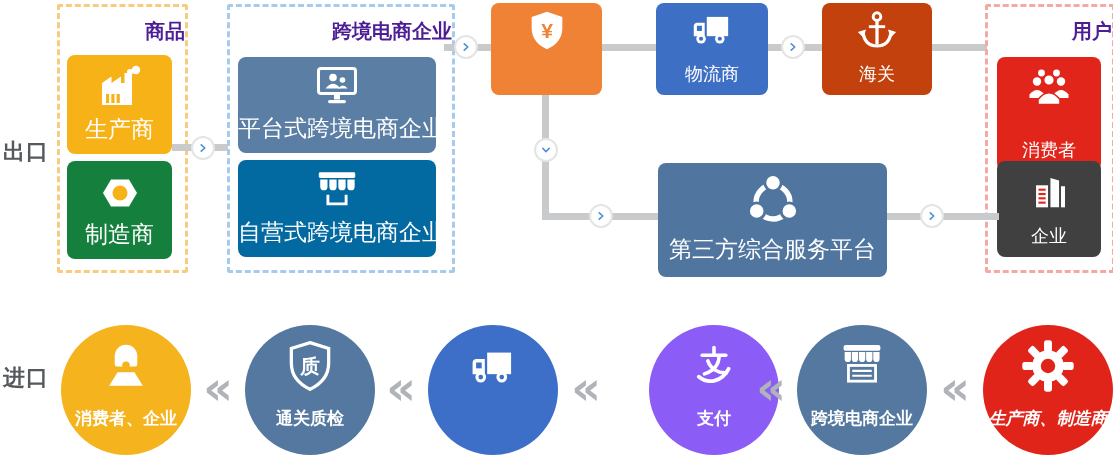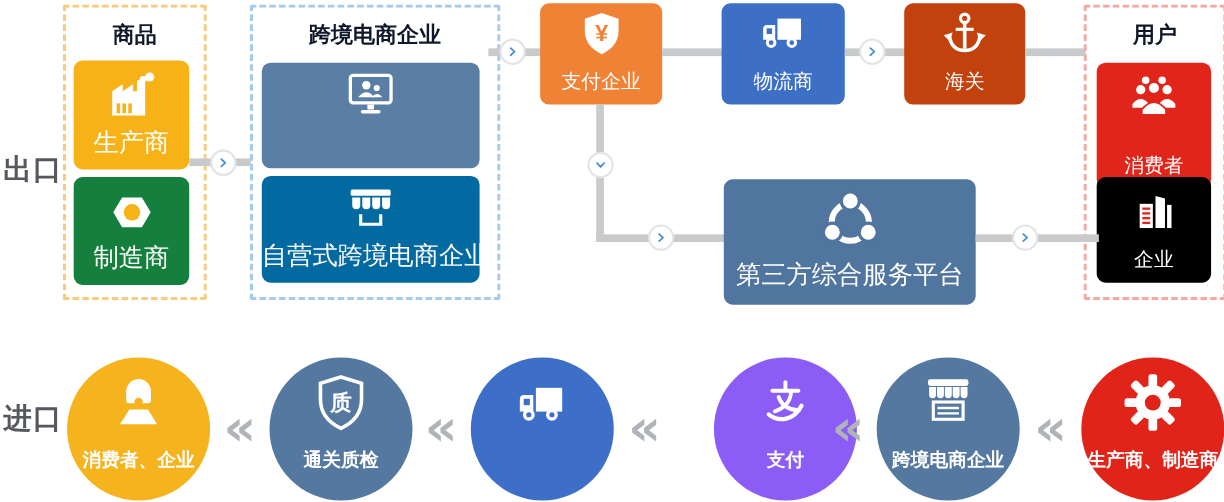--- a/index.html
+++ b/index.html
@@ -1,22 +1,22 @@
 <!DOCTYPE html>
 <html><head>
 <meta charset="utf-8">
 <style>
   html,body{margin:0;padding:0;background:#fff;}
   .canvas{
     position:relative;width:1113px;height:456px;background:#ffffff;
     font-family:"Liberation Sans",sans-serif;overflow:hidden;
   }
-  .side-label{position:absolute;font-size:26px;font-weight:bold;color:#55585D;letter-spacing:1px;}
+  .side-label{position:absolute;font-size:22px;font-weight:bold;color:#55585D;letter-spacing:1px;}
   .group{position:absolute;border:3px dashed #ccc;border-radius:3px;}
-  .group-label{position:absolute;top:11px;left:0;right:0;text-align:center;font-size:20px;font-weight:bold;color:#0f172a;}
+  .group-label{position:absolute;top:11px;left:0;right:0;text-align:right;font-size:20px;font-weight:bold;color:#4c1d95;}
   .node{position:absolute;border-radius:8px;color:#fff;}
   .node-label{position:absolute;bottom:9px;left:0;right:0;text-align:center;font-size:18px;white-space:nowrap;color:#fff;}
   .node-label.lg{font-size:23px;}
   .node-icon{position:absolute;top:8px;left:50%;transform:translateX(-50%);}
   .hline,.vline{position:absolute;background:#C9CACB;}
   .chev{position:absolute;width:24px;height:24px;box-sizing:border-box;background:#fff;border:2px solid #E3E4E5;
         border-radius:50%;display:flex;align-items:center;justify-content:center;}
   .chev svg{width:14px;height:14px;display:block;}
   .chev.down svg{transform:rotate(90deg);}
   .circle{position:absolute;width:130px;height:130px;border-radius:50%;}
@@ -66,20 +66,21 @@
     <div class="node" style="left: 8px; top: 50px; width: 198px; height: 96px; background-color: rgb(91, 126, 164);">
       <svg class="node-icon" width="48" height="44" viewBox="0 0 48 44">
         <rect x="5.5" y="3.5" width="37" height="25" rx="2.5" fill="none" stroke="#fff" stroke-width="3"></rect>
         <circle cx="20" cy="12.5" r="3.8" fill="#fff"></circle>
         <path d="M12.5 23.5 q7.5 -9.5 15 0 z" fill="#fff"></path>
         <circle cx="29.5" cy="15" r="2.8" fill="#fff"></circle>
         <path d="M25 23.5 q4.8 -6 9.6 0 z" fill="#fff"></path>
         <rect x="21" y="30" width="6" height="4.5" fill="#fff"></rect>
         <rect x="15" y="35" width="18" height="3.2" rx="1.6" fill="#fff"></rect>
       </svg>
+      <div class="node-label lg">平台式跨境电商企业</div>
     </div>
     <div class="node" style="left: 8px; top: 153px; width: 198px; height: 97px; background-color: #0369a1;">
       <svg class="node-icon" width="46" height="44" viewBox="0 0 48 44">
         <rect x="5" y="3.5" width="38" height="6" rx="1.5" fill="#fff"></rect>
         <path d="M6.5 11 h7.6 v7.5 a3.8 3.8 0 0 1 -7.6 0 z" fill="#fff"></path>
         <path d="M16 11 h7.6 v7.5 a3.8 3.8 0 0 1 -7.6 0 z" fill="#fff"></path>
         <path d="M25.4 11 h7.6 v7.5 a3.8 3.8 0 0 1 -7.6 0 z" fill="#fff"></path>
         <path d="M34.8 11 h7.6 v7.5 a3.8 3.8 0 0 1 -7.6 0 z" fill="#fff"></path>
         <path d="M14.5 27 V36.5 H33.5 V27" fill="none" stroke="#fff" stroke-width="3"></path>
       </svg>
@@ -92,21 +93,20 @@
     <svg viewBox="0 0 24 24">
         <path d="M9 6.5 L15 12 L9 17.5" stroke="#4B90D5" stroke-width="2.8" fill="none" stroke-linecap="round" stroke-linejoin="round"></path>
       </svg>
   </span>
 
   <div class="node" style="left: 491px; top: 3px; width: 111px; height: 92px; background-color: rgb(240, 130, 54);">
     <svg class="node-icon" style="top:5px" width="46" height="46" viewBox="0 0 48 48">
       <path d="M24 4 L40 9.5 V21 C40 31.5 33.5 38.5 24 43 C14.5 38.5 8 31.5 8 21 V9.5 Z" fill="#fff"></path>
       <text x="24" y="31" text-anchor="middle" font-size="22" font-weight="bold" fill="#F08236">¥</text>
     </svg>
-    <div class="node-label">支付企业</div>
   </div>
 
   <div class="hline" style="left:602px;top:44px;width:56px;height:7px"></div>
 
   <div class="node" style="left: 656px; top: 3px; width: 112px; height: 92px; background-color: rgb(61, 111, 197);">
     <svg class="node-icon" style="top:9px" width="50" height="40" viewBox="0 0 48 38">
       <rect x="19" y="4.5" width="20.5" height="18.5" fill="#fff"></rect>
       <path d="M6.5 23 V13.5 q0 -3.5 3.5 -3.5 h7 V23 Z" fill="#fff"></path>
       <rect x="9.5" y="13" width="4.8" height="5" fill="#3D6FC5"></rect>
       <circle cx="13.5" cy="25.5" r="4.6" fill="#fff"></circle>
@@ -146,21 +146,21 @@
           <circle cx="31.5" cy="8" r="3.4" fill="#fff"></circle>
         <circle cx="12" cy="16.5" r="4.2" fill="#fff"></circle>
         <path d="M4.5 29.5 q7.5 -9 15 0 v3.5 h-15 z" fill="#fff"></path>
         <circle cx="36" cy="16.5" r="4.2" fill="#fff"></circle>
         <path d="M28.5 29.5 q7.5 -9 15 0 v3.5 h-15 z" fill="#fff"></path>
         <circle cx="24" cy="15" r="5.4" fill="#fff" stroke="#E1251B" stroke-width="1.6"></circle>
         <path d="M13 34.5 q11 -13.5 22 0 v5 h-22 z" fill="#fff" stroke="#E1251B" stroke-width="1.6"></path>
       </svg>
       <div class="node-label">消费者</div>
     </div>
-    <div class="node" style="left: 9px; top: 154px; width: 104px; height: 96px; background-color: #000000;">
+    <div class="node" style="left: 9px; top: 154px; width: 104px; height: 96px; background-color: #404040;">
       <svg class="node-icon" width="46" height="46" viewBox="0 0 48 48">
         <rect x="10.5" y="17" width="12.5" height="23" fill="#fff"></rect>
         <rect x="13" y="20.5" width="7.5" height="2.2" fill="#E1251B"></rect>
         <rect x="13" y="25" width="7.5" height="2.2" fill="#E1251B"></rect>
         <rect x="13" y="29.5" width="7.5" height="2.2" fill="#E1251B"></rect>
         <rect x="13" y="34" width="7.5" height="2.2" fill="#E1251B"></rect>
         <path d="M25.5 40 V9.5 L34.5 12 V40 Z" fill="#fff"></path>
         <rect x="36.5" y="18" width="4.2" height="22" fill="#fff"></rect>
       </svg>
       <div class="node-label">企业</div>
@@ -259,21 +259,21 @@
       <path d="M27.8 10 h5.8 v6.5 a2.9 2.9 0 0 1 -5.8 0 z" fill="#fff"></path>
       <path d="M34.4 10 h5.8 v6.5 a2.9 2.9 0 0 1 -5.8 0 z" fill="#fff"></path>
       <rect x="11.5" y="22.5" width="25" height="14.5" fill="none" stroke="#fff" stroke-width="2.6"></rect>
       <path d="M15 27.5 h18 M15 32 h18" stroke="#fff" stroke-width="2"></path>
     </svg>
     <div class="circle-label">跨境电商企业</div>
   </div>
 
   <span class="sep" style="left:955px;top:390px">«</span>
 
-  <div class="circle" style="left: 983px; top: 325px; background-color: rgb(225, 36, 26);">
+  <div class="circle" style="left: 983px; top: 325px; background-color: rgb(225, 36, 26); font-style: italic;">
     <svg class="circle-icon" style="top:13px" width="56" height="56" viewBox="0 0 48 48">
       <g fill="#fff">
         <rect x="20.6" y="2" width="6.8" height="10" rx="2" transform="rotate(0 24 24)"></rect>
         <rect x="20.6" y="2" width="6.8" height="10" rx="2" transform="rotate(45 24 24)"></rect>
         <rect x="20.6" y="2" width="6.8" height="10" rx="2" transform="rotate(90 24 24)"></rect>
         <rect x="20.6" y="2" width="6.8" height="10" rx="2" transform="rotate(135 24 24)"></rect>
         <rect x="20.6" y="2" width="6.8" height="10" rx="2" transform="rotate(180 24 24)"></rect>
         <rect x="20.6" y="2" width="6.8" height="10" rx="2" transform="rotate(225 24 24)"></rect>
         <rect x="20.6" y="2" width="6.8" height="10" rx="2" transform="rotate(270 24 24)"></rect>
         <rect x="20.6" y="2" width="6.8" height="10" rx="2" transform="rotate(315 24 24)"></rect>

